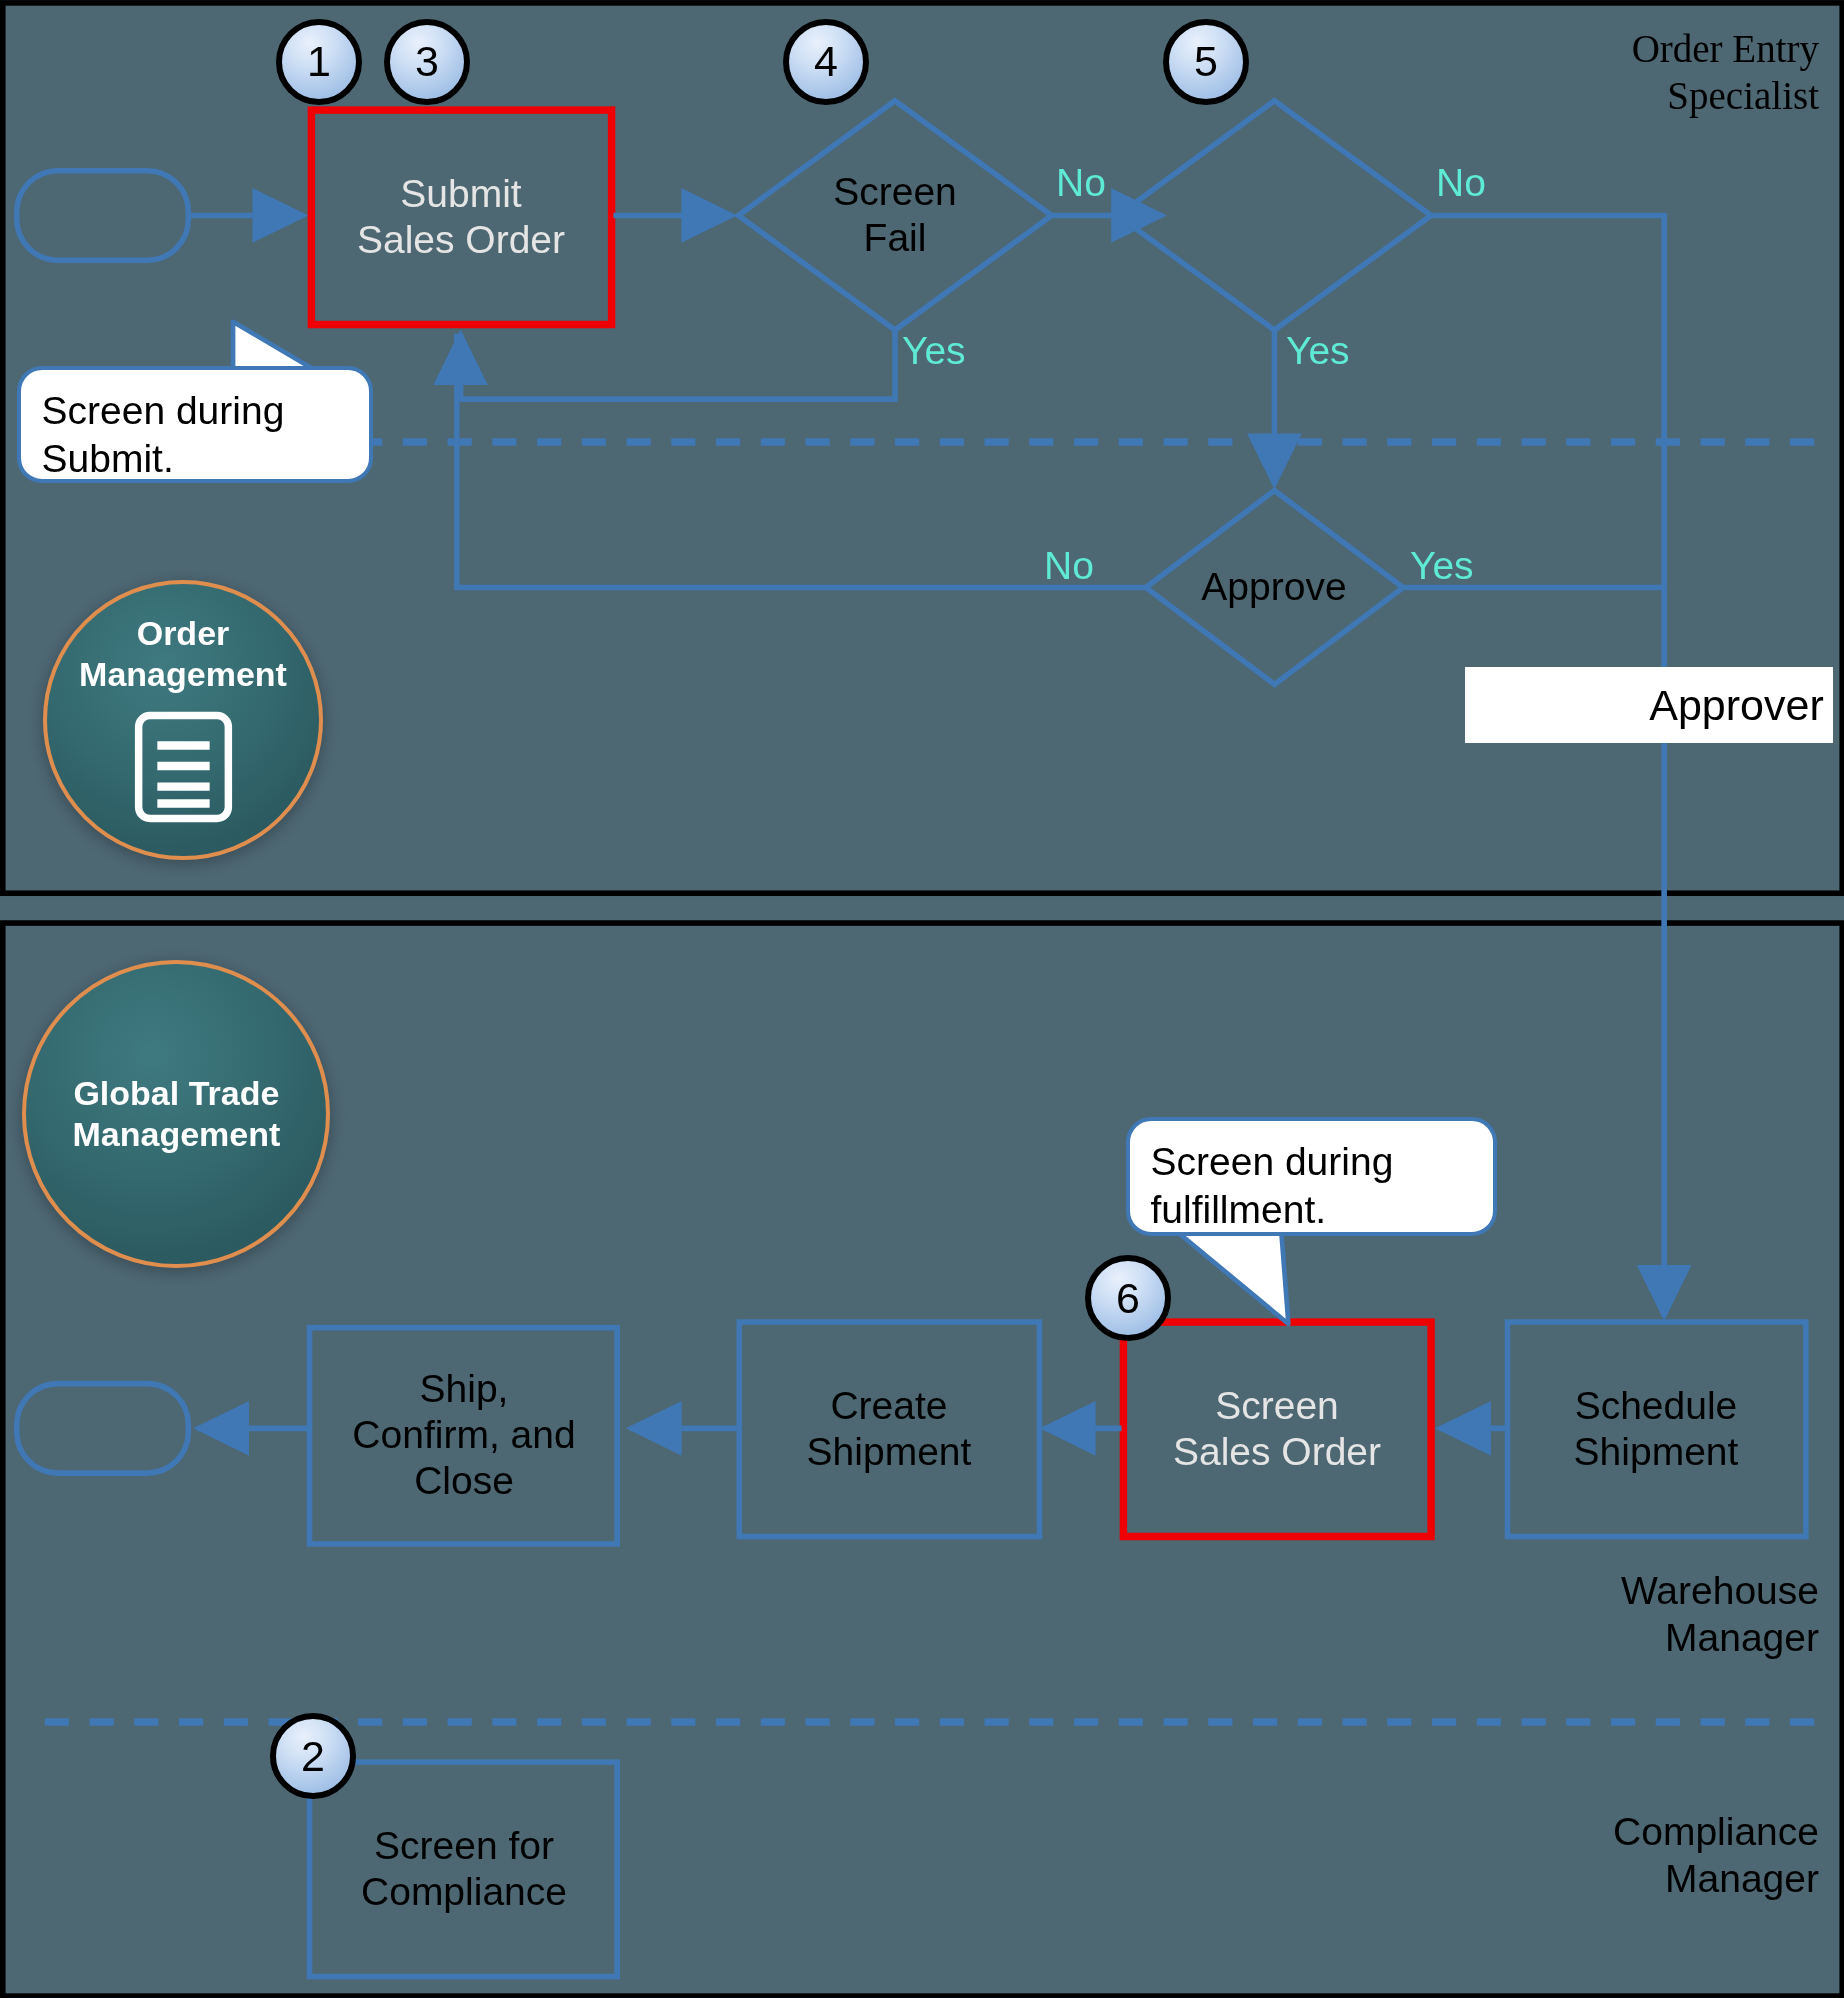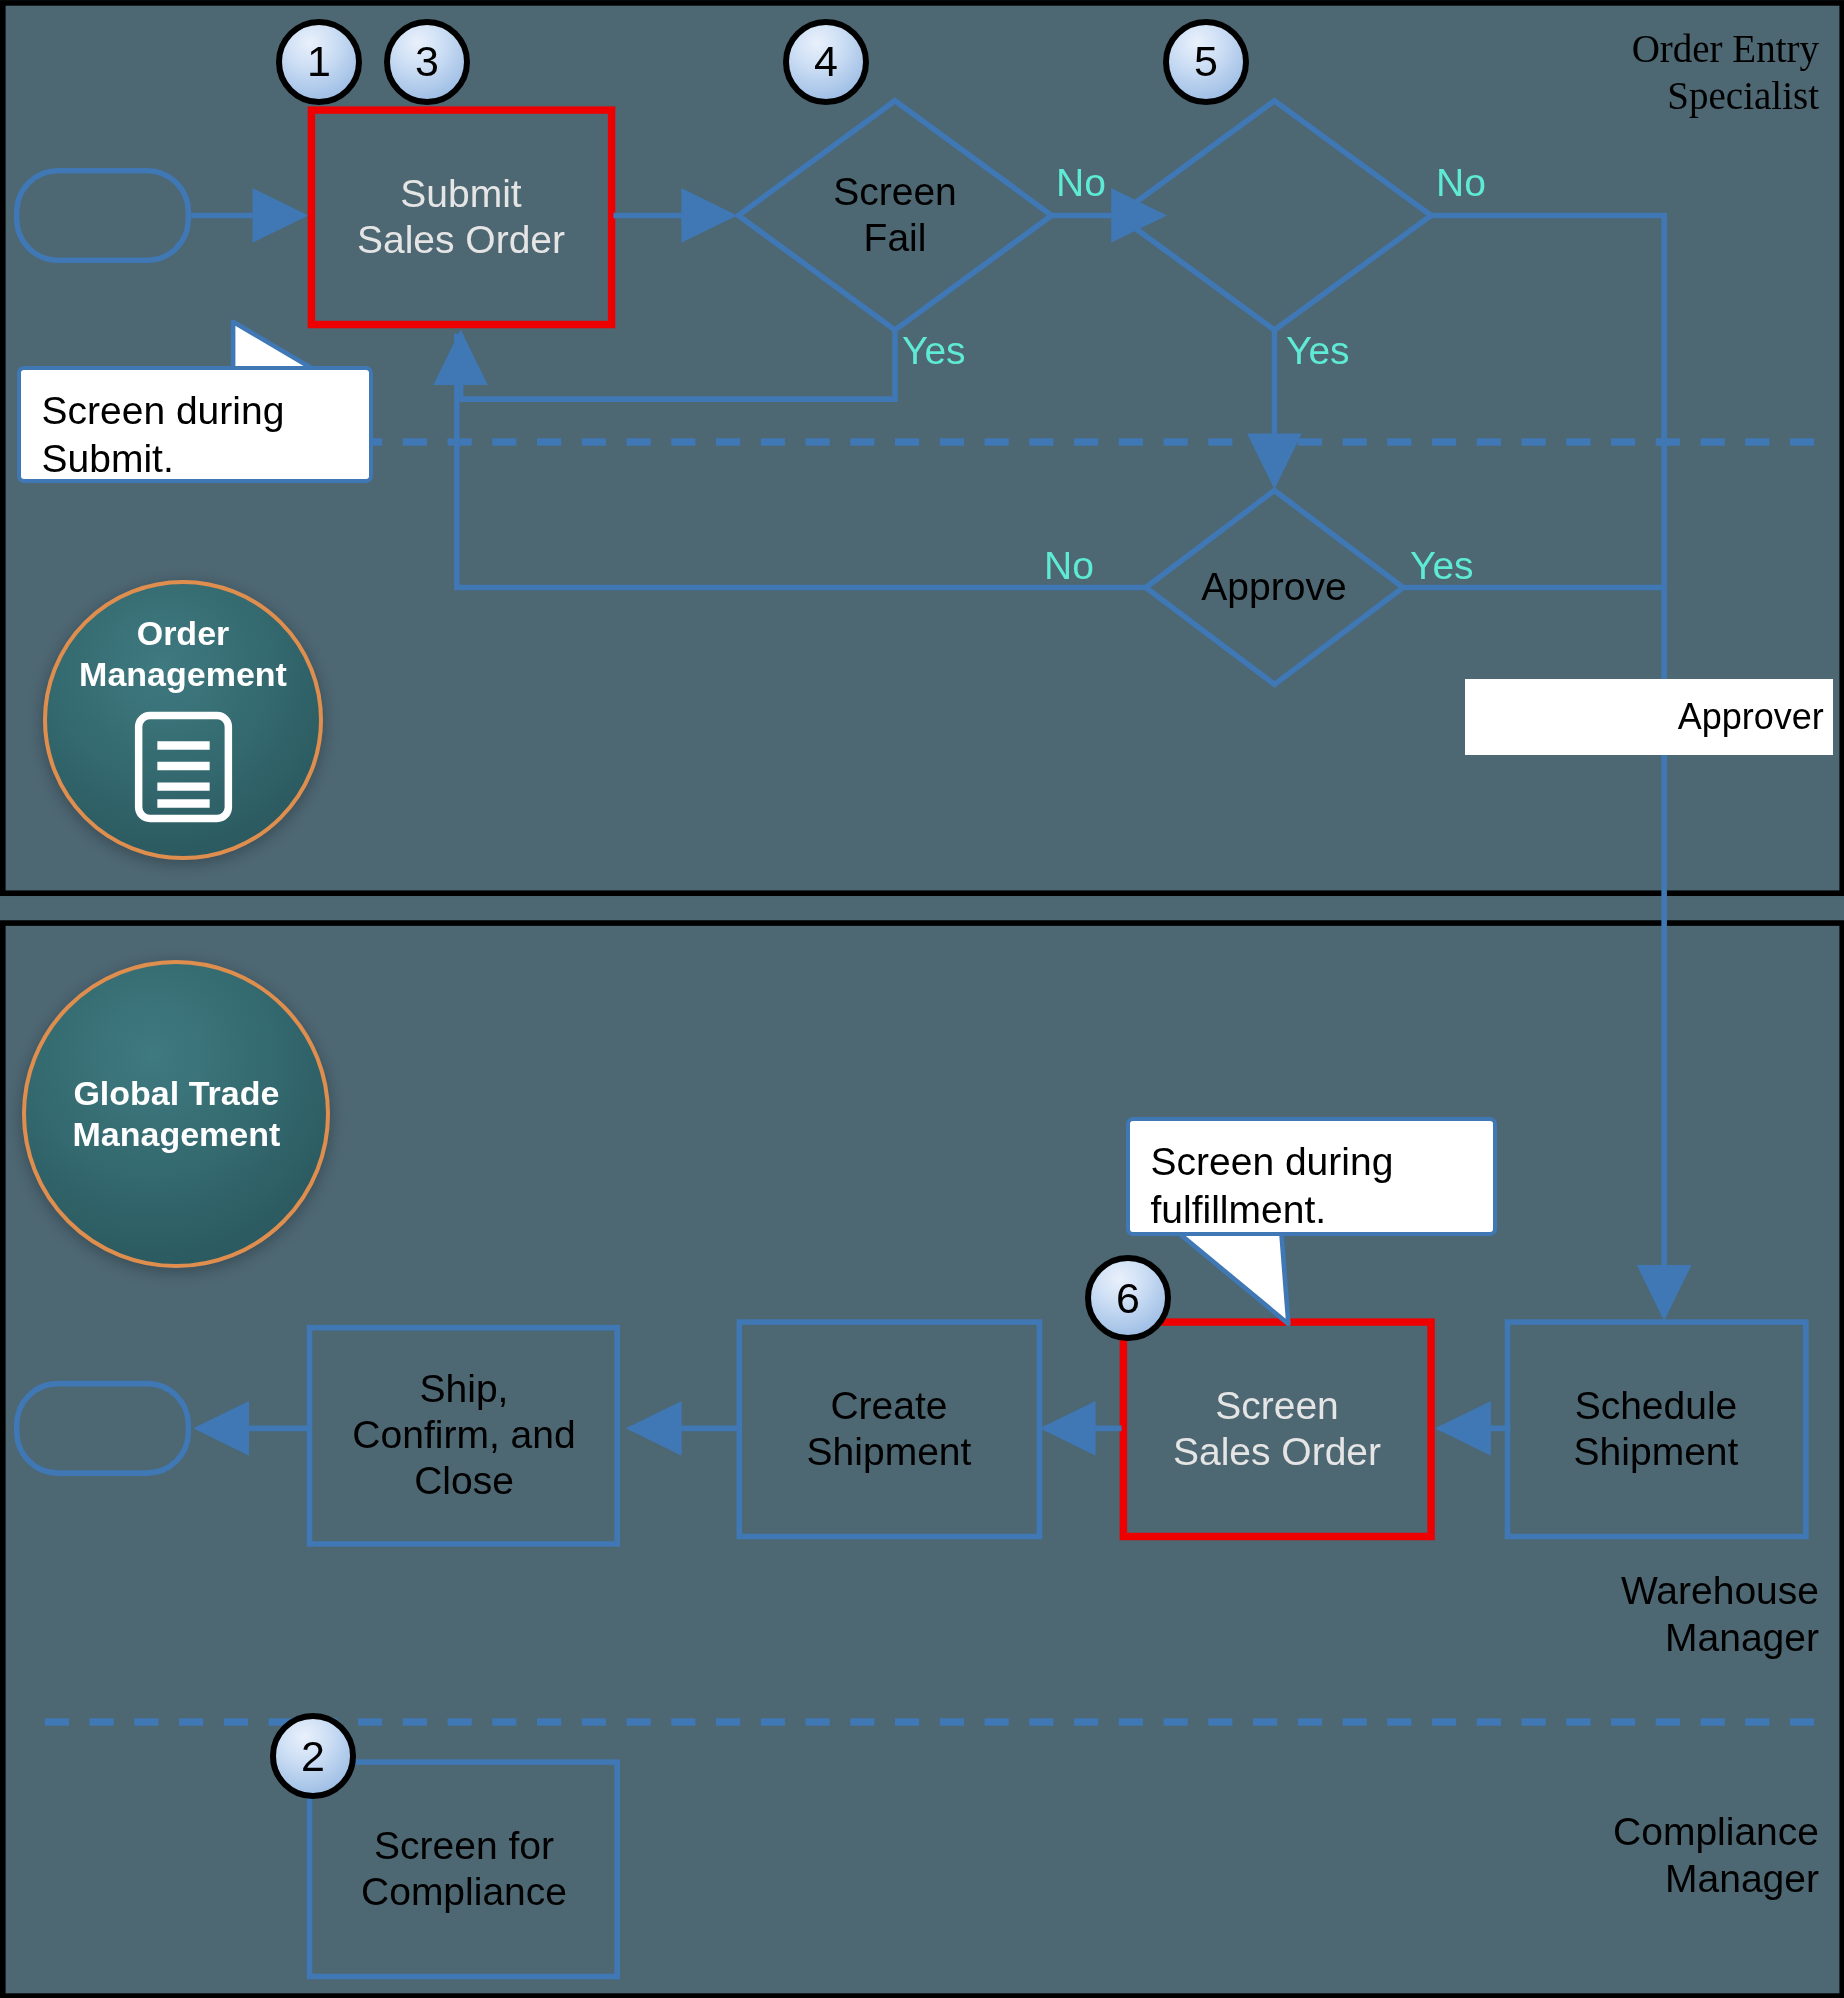--- a/index.html
+++ b/index.html
@@ -59,21 +59,21 @@
     align-items: center;
     justify-content: center;
     font-size: 43px;
     color: #000;
     box-sizing: border-box;
   }
   .callout {
     position: absolute;
     background: #ffffff;
     border: 4.7px solid #3f78b4;
-    border-radius: 7px;
+    border-radius: 25px;
     font-size: 39px;
     color: #000;
     line-height: 1.22;
     padding: 17px 20.5px;
     box-sizing: border-box;
     white-space: pre-line;
   }
   .appcircle {
     position: absolute;
     border-radius: 50%;
@@ -96,25 +96,24 @@
   }
   .doc-icon {
     margin-top: 15px;
   }
   .white-label {
     position: absolute;
     background: #ffffff;
     display: flex;
     align-items: center;
     justify-content: flex-end;
-    font-size: 36px;
+    font-size: 43px;
     color: #000;
     padding-right: 9.3px;
     box-sizing: border-box;
-    margin-top: 12px;
   }
 </style>
 </head>
 <body>
 
 <div id="stage">
 
   <svg id="canvas" viewBox="0 0 1979 2144">
     <defs>
       <marker id="arrowBlue" markerWidth="11" markerHeight="11" refX="9.2" refY="5.5" orient="auto" markerUnits="strokeWidth">

